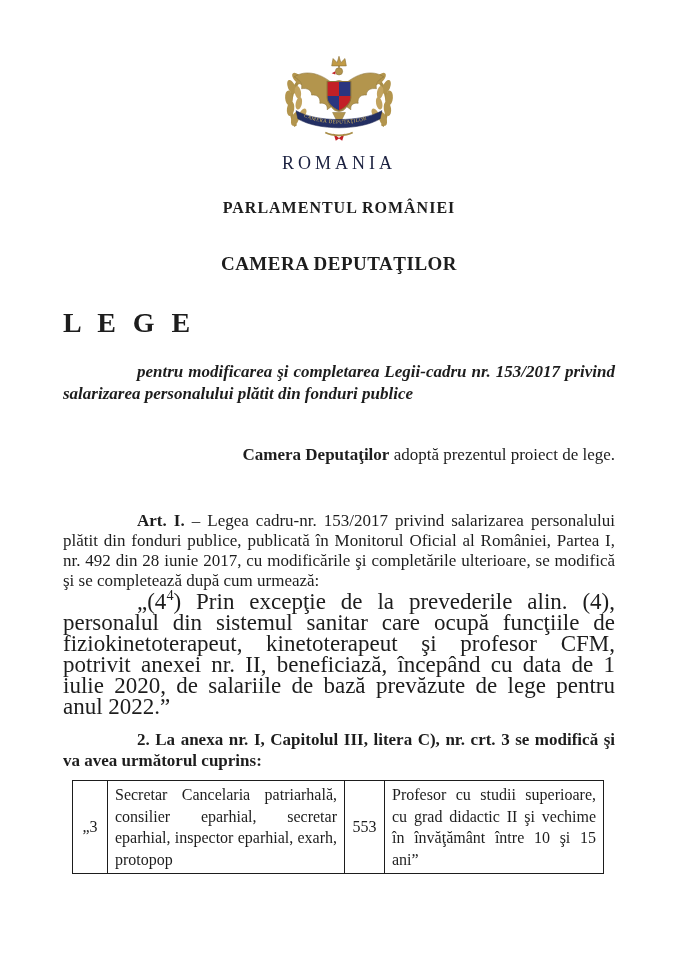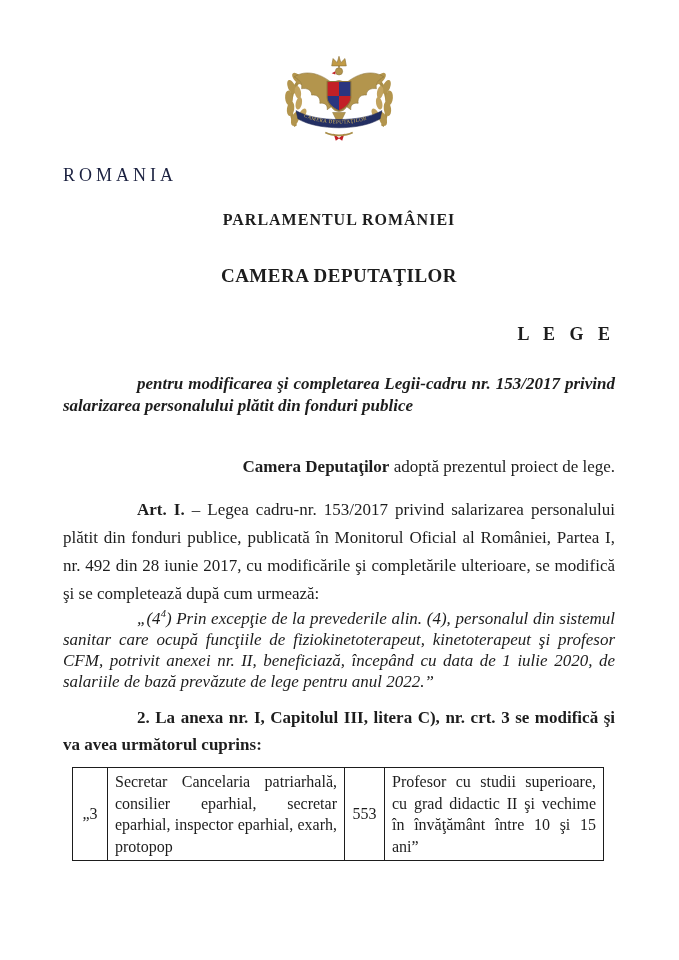--- a/index.html
+++ b/index.html
@@ -5,57 +5,57 @@
   html,body{margin:0;padding:0;background:#e8e8e8;}
   .page{
     width:679px;height:960px;background:#ffffff;margin:0 auto;
     font-family:"Liberation Serif","DejaVu Serif",serif;
     color:#1d1d1d;position:relative;overflow:hidden;box-sizing:border-box;
     padding:54px 64px 0 63px;
   }
   .emblem-wrap{text-align:center;line-height:0;}
   .emblem-wrap svg{display:inline-block;}
   .country-label{
-    display:block;text-align:left;font-size:18px;letter-spacing:4px;
-    color:#1b2140;line-height:20px;margin-top:16px;font-weight:normal;
+    display:block;text-align:center;font-size:18px;letter-spacing:4px;
+    color:#1b2140;line-height:20px;margin-top:4px;font-weight:normal;
   }
   .h-parliament{
     text-align:center;font-weight:bold;font-size:16px;letter-spacing:1px;
     margin:22px 0 0 0;line-height:26px;
   }
   .h-chamber{
     text-align:center;font-weight:bold;font-size:19px;letter-spacing:0.5px;
     margin:31px 0 0 0;line-height:23px;
   }
   .h-lege{
-    text-align:right;font-weight:bold;font-size:18px;letter-spacing:5px;
+    text-align:left;font-weight:bold;font-size:28px;letter-spacing:5px;
     margin:35px 0 0 0;line-height:25px;
   }
   p{margin:0;text-align:right;}
   .law-title{
     margin-top:26px;font-weight:bold;font-size:17px;line-height:21.5px;
     text-align:justify;text-indent:74px;font-style:italic;
   }
   .adoption{
     margin-top:40px;font-size:17px;line-height:21px;text-indent:74px;
   }
   .body-par{
-    margin-top:19px;font-size:17px;line-height:28px;
+    margin-top:46px;font-size:17px;line-height:20px;
     text-align:justify;text-indent:74px;
   }
   .point-head{
     margin-top:16px;font-size:17px;font-weight:bold;line-height:21px;
     text-align:justify;text-indent:74px;
   }
   .quote-par{
-    margin-top:0;font-size:17px;line-height:21px;
-    text-align:justify;text-indent:74px;font-style:italic;
+    margin-top:0;font-size:23px;line-height:21px;
+    text-align:justify;text-indent:74px;
   }
   .point-head-2{
-    margin-top:12px;font-size:17px;font-weight:bold;line-height:27px;
+    margin-top:12px;font-size:17px;font-weight:bold;line-height:21px;
     text-align:justify;text-indent:74px;
   }
   .sup{vertical-align:super;font-size:0.62em;line-height:0;}
   b{font-weight:bold;}
   table.salary{
     border-collapse:collapse;margin:9px 0 0 9px;width:531px;
     table-layout:fixed;font-size:16px;line-height:21.5px;
   }
   table.salary td{
     border:1.6px solid #1d1d1d;vertical-align:middle;padding:3px 7px;

